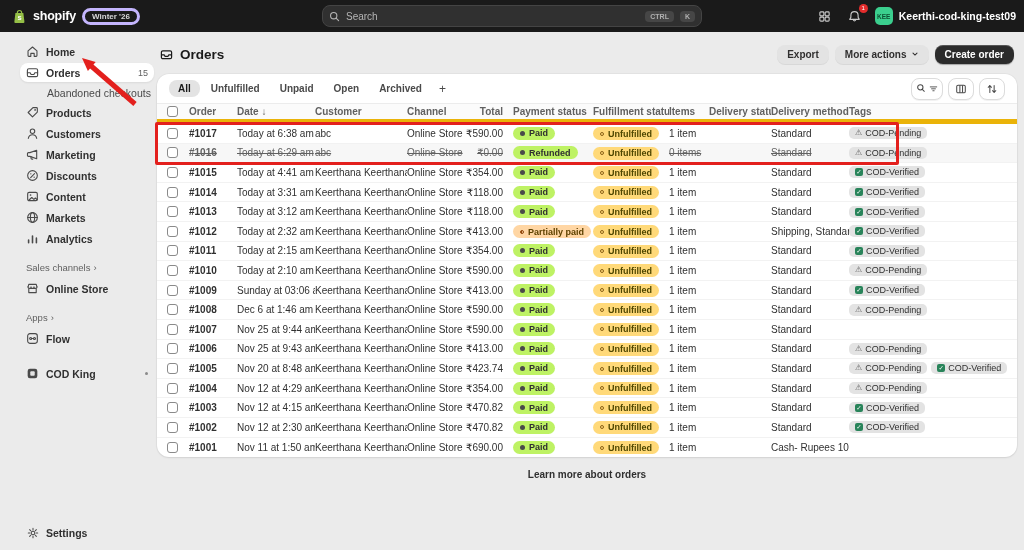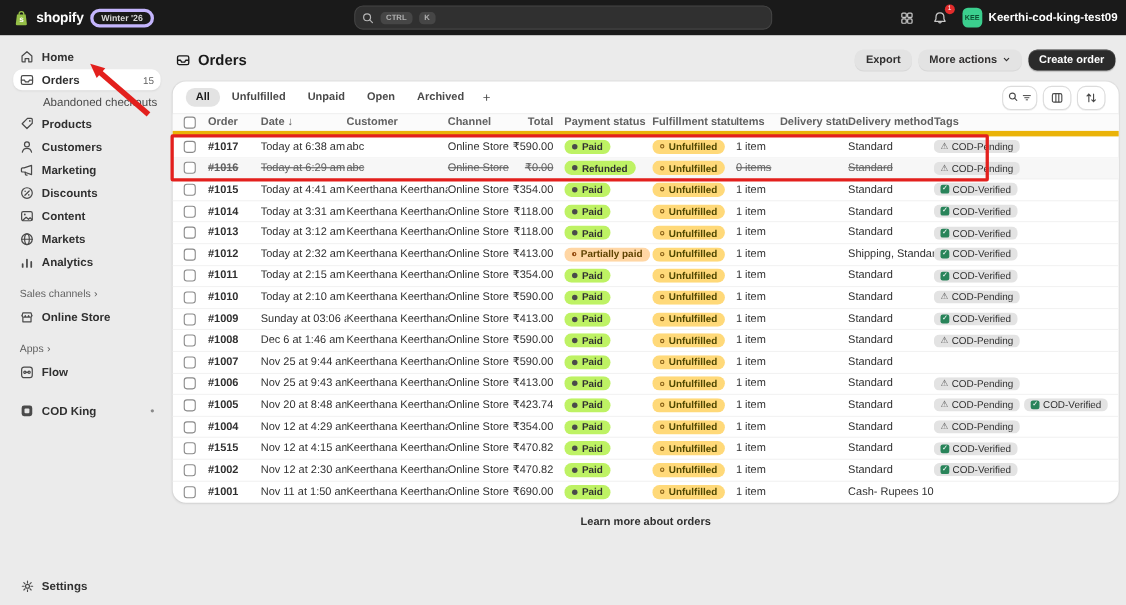--- a/index.html
+++ b/index.html
@@ -15,21 +15,21 @@
   .searchbar .ph { color:#b5b5b5; font-size:10px; flex:1; }
   .keycap { background:#464646; color:#b0b0b0; font-size:7px; font-weight:700; border-radius:4px; padding:2px 5px; }
   .top-right { position:absolute; right:8px; top:0; height:32px; display:flex; align-items:center; gap:10px; }
   .top-icon-btn { width:20px; height:20px; display:flex; align-items:center; justify-content:center; position:relative; border-radius:6px; }
   .notif-dot { position:absolute; top:-2px; right:-3px; min-width:9px; height:9px; background:#e32c2c; border-radius:5px; color:#fff; font-size:6px; line-height:9px; text-align:center; padding:0 1px; }
   .user-chip { display:flex; align-items:center; gap:6px; }
   .avatar { width:18px; height:18px; background:#3bcf8e; border-radius:5px; color:#0c5132; font-size:6.5px; font-weight:700; display:flex; align-items:center; justify-content:center; }
   .user-name { color:#fff; font-size:10.5px; font-weight:600; }
 
   
-  .sidebar { position:absolute; top:32px; left:4px; width:150px; height:518px; background:#ebebeb; display:flex; flex-direction:column; padding:10px 8px 8px 8px; }
+  .sidebar { position:absolute; top:32px; left:12px; width:150px; height:518px; background:#ebebeb; display:flex; flex-direction:column; padding:10px 8px 8px 8px; }
   .side-item { display:flex; align-items:center; gap:7px; height:19px; padding:0 6px; border-radius:8px; font-size:10.5px; font-weight:600; color:#303030; cursor:pointer; flex:none; }
   .side-item .lbl { flex:1; white-space:nowrap; }
   .side-item.selected { background:#fff; box-shadow:0 1px 2px rgba(0,0,0,.08); }
   .side-item.sub { padding-left:27px; font-weight:500; color:#4a4a4a; height:17px; }
   .side-item.gap { margin-top:14px; }
   .side-badge { font-size:9px; color:#616161; font-weight:500; }
   .side-dot { width:3px; height:3px; border-radius:50%; background:#8a8a8a; }
   .side-section { display:flex; align-items:center; gap:3px; margin:12px 0 4px 0; padding:0 6px; font-size:9.5px; color:#616161; font-weight:500; flex:none; cursor:pointer; }
   .side-icon { width:13px; height:13px; display:flex; align-items:center; justify-content:center; flex:none; }
   .settings-item { margin-top:auto; }
@@ -101,20 +101,21 @@
     <span class="logo-text">shopify</span>
     <span class="version-badge">Winter '26</span>
   </div>
   <div class="searchbar">
     <span>
         <svg width="11" height="11" viewBox="0 0 14 14" fill="none" stroke="#b5b5b5" stroke-width="1.4" stroke-linecap="round">
           <circle cx="6" cy="6" r="4"></circle>
           <path d="M9 9l3.2 3.2"></path>
         </svg>
       </span>
+    <span class="ph">Search</span>
     <span class="keycap">CTRL</span>
     <span class="keycap">K</span>
   </div>
   <div class="top-right">
     <span class="top-icon-btn">
         <svg width="13" height="13" viewBox="0 0 14 14" fill="none" stroke="#c9c9c9" stroke-width="1.2">
           <rect x="2" y="2" width="4.3" height="4.3" rx="1"></rect>
           <rect x="7.7" y="2" width="4.3" height="4.3" rx="1"></rect>
           <rect x="2" y="7.7" width="4.3" height="4.3" rx="1"></rect>
           <rect x="7.7" y="7.7" width="4.3" height="4.3" rx="1"></rect>
@@ -692,21 +693,21 @@
           <span class="cell cell-text cell-text">Standard</span>
           <span class="tags-cell">
             <span class="tag">
               <span class="warn-glyph">⚠</span>
               <span>COD-Pending</span>
             </span>
           </span>
         </div>
         <div class="trow">
           <span class="cb"></span>
-          <span class="cell num cell-text cell-text">#1515</span>
+          <span class="cell num cell-text cell-text">#1003</span>
           <span class="cell cell-text cell-text">Nov 12 at 4:15 am</span>
           <span class="cell cell-text cell-text">Keerthana Keerthana</span>
           <span class="cell cell-text cell-text">Online Store</span>
           <span class="cell right cell-text cell-text">₹470.82</span>
           <span class="cell"><span class="badge badge-gray">
               <span class="dot filled"></span>
               <span>Paid</span>
             </span></span>
           <span class="cell"><span class="badge badge-yellow">
               <span class="dot open"></span>

